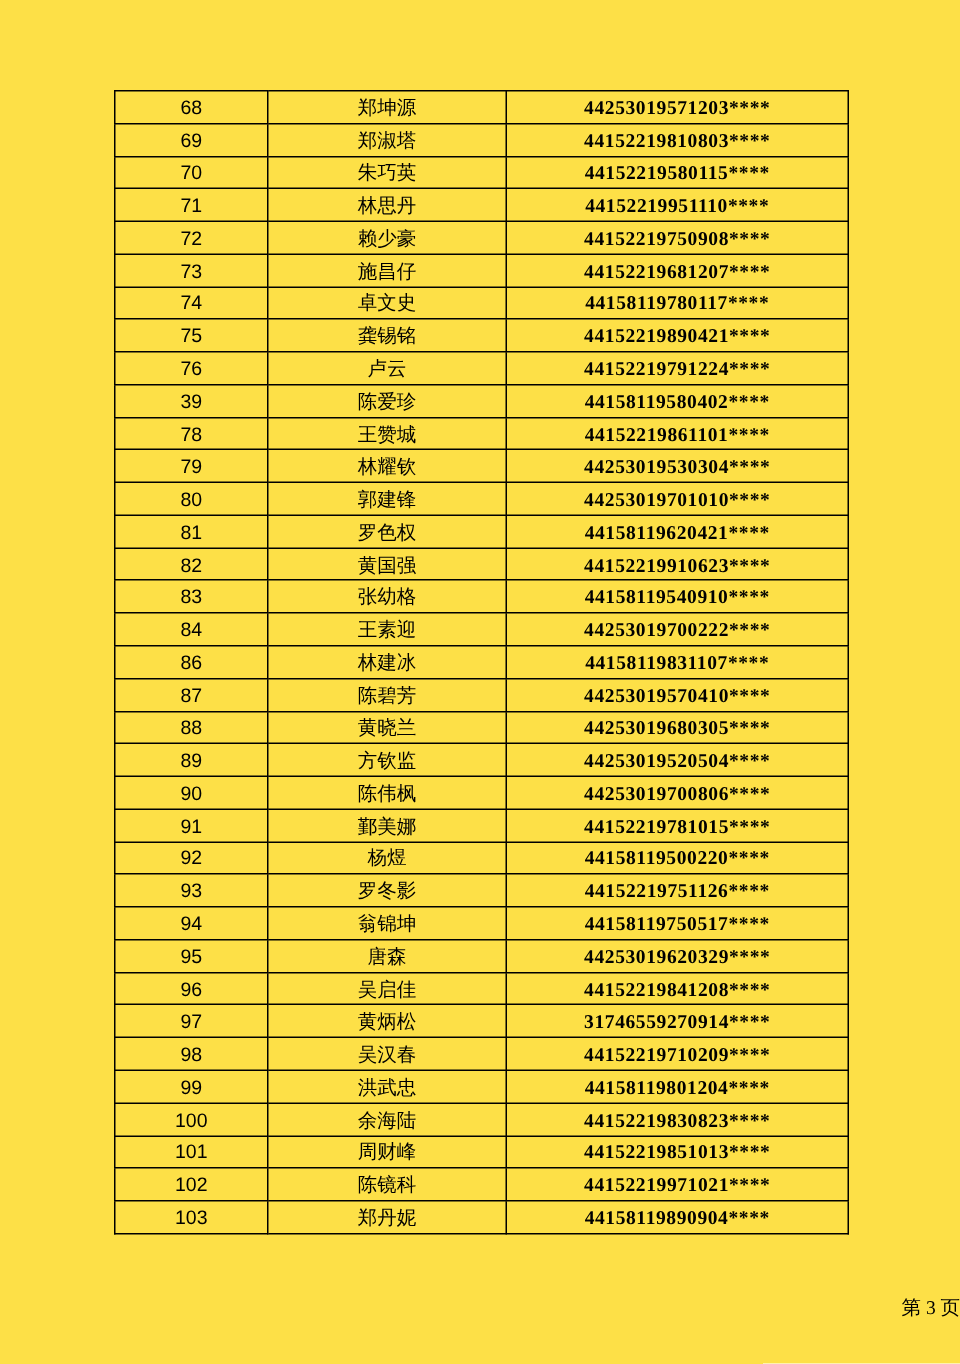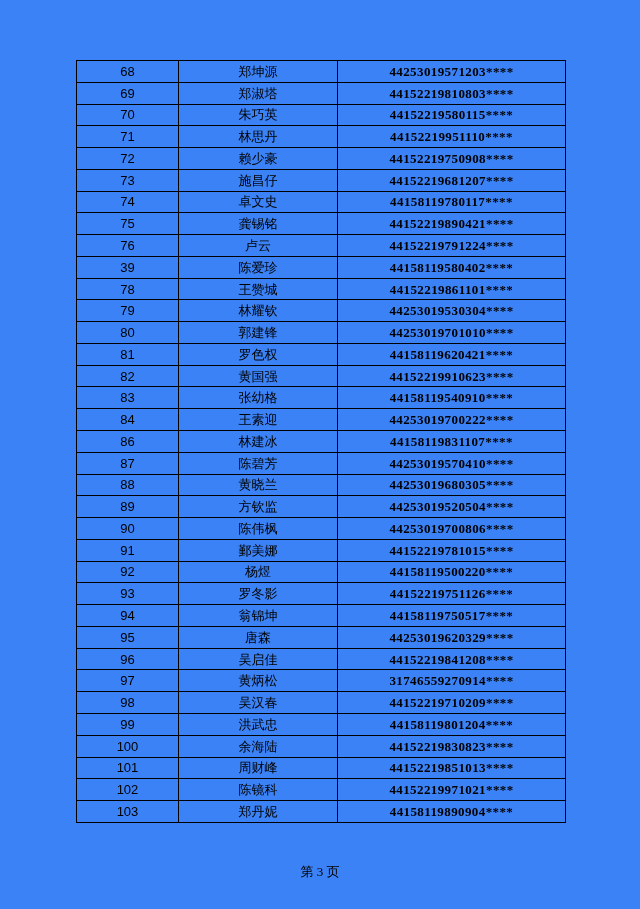--- a/index.html
+++ b/index.html
@@ -4,21 +4,21 @@
 <style>
   html, body {
     margin: 0;
     padding: 0;
     background: #ffffff;
   }
   .page {
     position: relative;
     width: 640px;
     height: 909px;
-    background: #3b82f6;
+    background: #fde047;
     overflow: hidden;
     font-family: "Liberation Serif", serif;
     color: #000000;
   }
   table.roster {
     position: absolute;
     left: 76px;
     top: 60px;
     border-collapse: collapse;
     table-layout: fixed;
@@ -46,21 +46,21 @@
     font-family: "Liberation Serif", serif;
     font-size: 13px;
     letter-spacing: 0.4px;
     font-weight: bold;
   }
   .footer {
     position: absolute;
     left: 0;
     top: 863px;
     width: 100%;
-    text-align: center;
+    text-align: right;
     font-size: 13px;
     font-family: "Liberation Serif", serif;
   }
 </style>
 </head>
 <body>
 
 <div class="page">
 
   <table class="roster">

